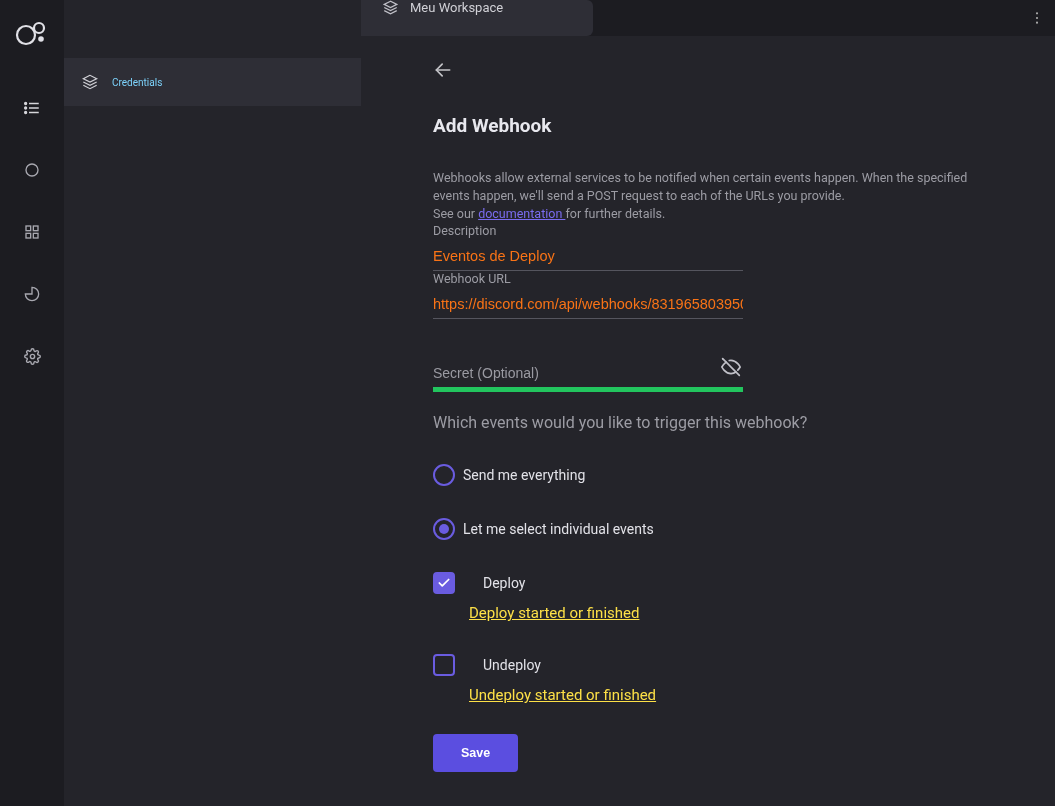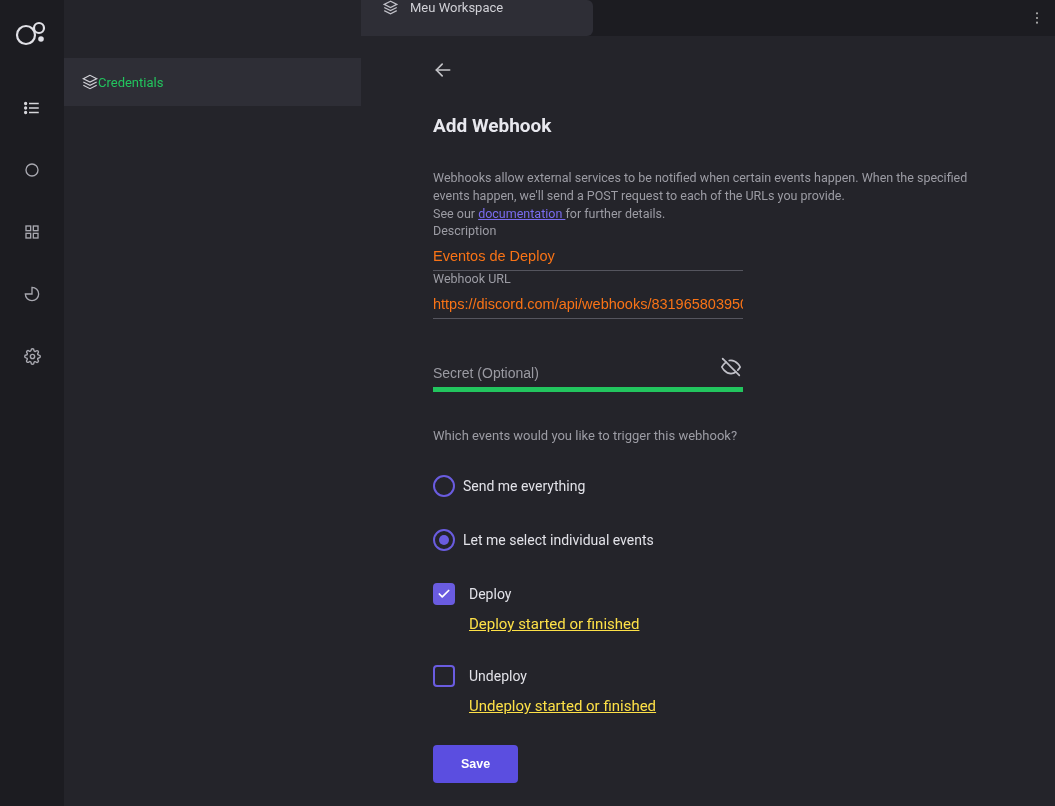--- a/index.html
+++ b/index.html
@@ -34,22 +34,23 @@
       width: 297px;
       background: #24242a;
       flex-shrink: 0;
     }
     .sidepanel-row {
       margin-top: 58px;
       height: 48px;
       background: #2e2e36;
       display: flex; align-items: center;
       padding-left: 18px;
-      color: #22c55e;
-      font-size: 13px;
+      gap: 14px;
+      color: #7dd3fc;
+      font-size: 10px;
     }
     .main {
       flex: 1;
       background: #1c1c21;
       display: flex;
       flex-direction: column;
     }
     .tabbar {
       height: 36px;
       display: flex;
@@ -117,36 +118,36 @@
       background: transparent;
       border: none;
       border-bottom: 5px solid #22c55e;
       color: #eeeef2;
       font-size: 14px;
       padding: 4px 32px 6px 0;
       outline: none;
     }
     .secret-input::placeholder { color: #9a9aa2; font-size:14px; }
     .eye-btn { position:absolute; right:2px; top:-4px; color:#c0c0c8; cursor:pointer; }
-    .section-q { color:#9c9ca4; font-size:13px; margin-top: 36px; }
+    .section-q { color:#9c9ca4; font-size:16px; margin-top: 21px; }
 
     .radio-row { display:flex; align-items:center; gap:8px; margin-top: 32px; cursor:pointer; }
     .radio-row .lab { color:#e2e2e8; font-size:14px; }
     .radio-outer {
       width:22px; height:22px; border-radius:50%;
       border: 2px solid #6a5ce0;
       display:flex; align-items:center; justify-content:center;
     }
     .radio-inner {
       width:10px; height:10px; border-radius:50%;
       background:#6a5ce0;
     }
 
     .check-block { margin-top: 32px; }
-    .check-row { display:flex; align-items:center; gap:14px; cursor:pointer; }
+    .check-row { display:flex; align-items:center; gap:28px; cursor:pointer; }
     .checkbox {
       width:22px; height:22px;
       border: 2px solid #6a5ce0;
       border-radius:4px;
       display:flex; align-items:center; justify-content:center;
     }
     .checkbox.checked { background:#6a5ce0; }
     .check-lab { color:#e2e2e8; font-size:14px; }
     .check-sub { color:#fde047; font-size:15px; margin: 10px 0 0 36px; text-decoration: underline; }
 

